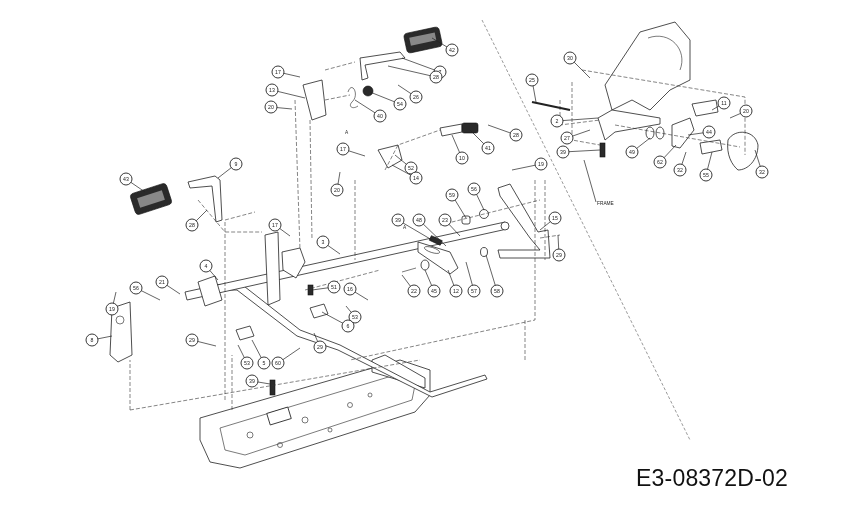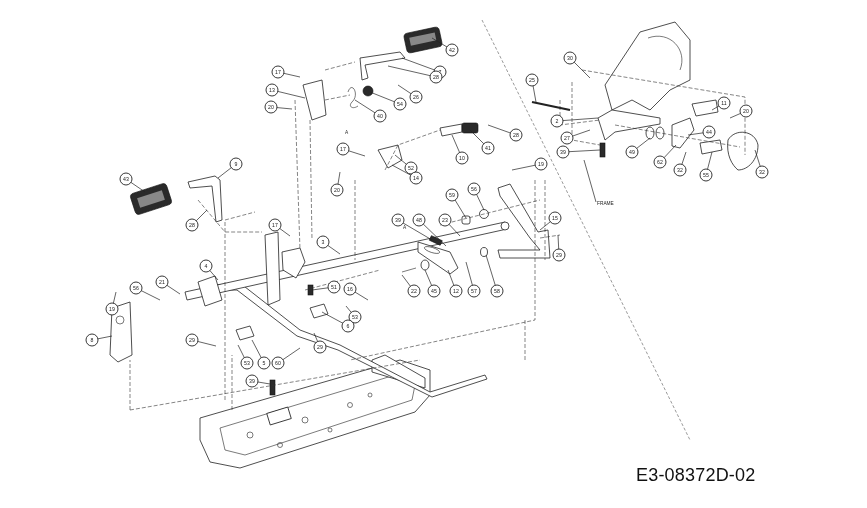--- a/index.html
+++ b/index.html
@@ -6,21 +6,21 @@
   body{width:867px;height:508px;position:relative;overflow:hidden;font-family:"Liberation Sans",sans-serif;}
   #stage{position:absolute;left:0;top:0;width:867px;height:508px;}
   .callout circle{fill:#fff;stroke:#222;stroke-width:0.9;}
   .callout text{font-family:"Liberation Sans",sans-serif;font-size:5.2px;fill:#222;text-anchor:middle;dominant-baseline:central;}
   .leader{stroke:#222;stroke-width:0.7;fill:none;}
   .dash{stroke:#333;stroke-width:0.6;fill:none;stroke-dasharray:4 2;}
   .part{stroke:#222;stroke-width:0.8;fill:#fff;}
   .dark{fill:#2a2a2a;stroke:#111;stroke-width:0.6;}
   .thin{stroke:#222;stroke-width:0.6;fill:none;}
   .divider{stroke:#555;stroke-width:0.6;stroke-dasharray:3 2;}
-  #diagram-id{position:absolute;left:636px;top:465px;font-family:"Liberation Sans",sans-serif;font-size:18px;color:#111;letter-spacing:0.2px;}
+  #diagram-id{position:absolute;left:636px;top:465px;font-family:"Liberation Sans",sans-serif;font-size:23px;color:#111;letter-spacing:0.2px;}
   .plain-label{font-family:"Liberation Sans",sans-serif;font-size:4.8px;fill:#222;}
 </style>
 </head>
 <body>
 
 <svg id="stage" viewBox="0 0 867 508" xmlns="http://www.w3.org/2000/svg">
 
   <line class="divider" x1="482" y1="20" x2="690" y2="440"></line>
 
   <g>

